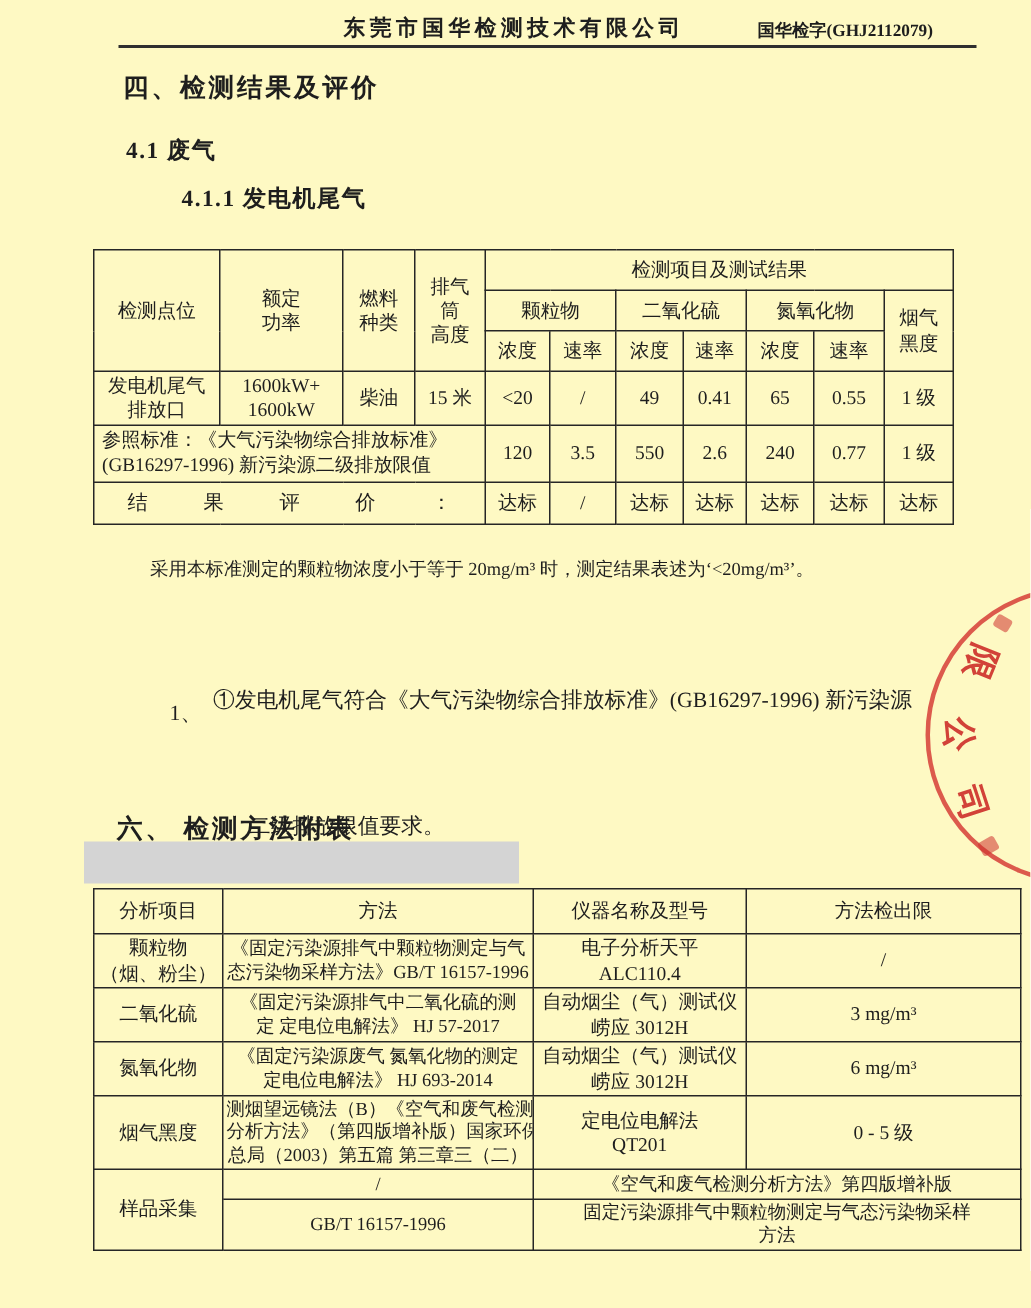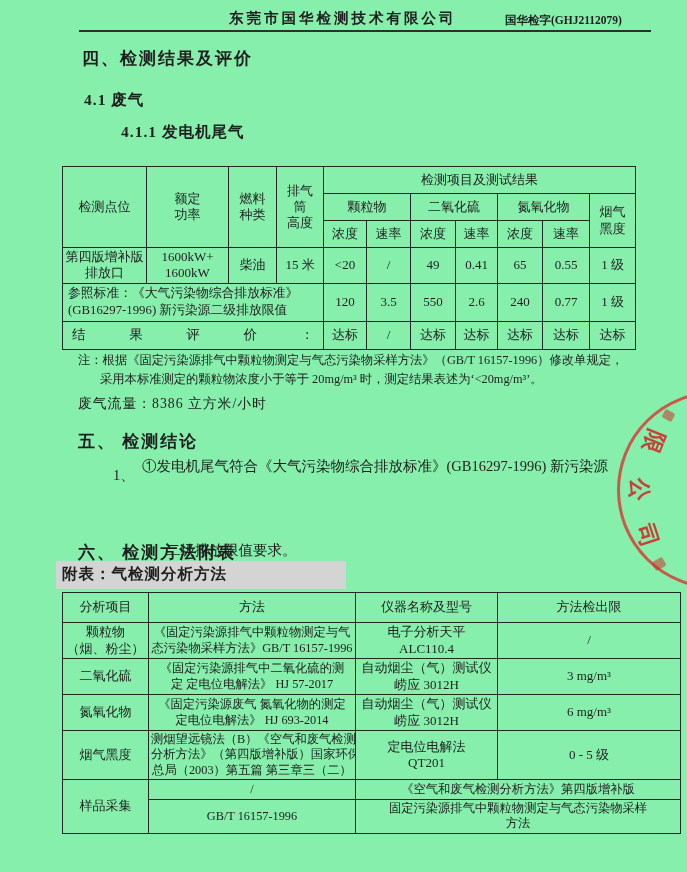--- a/index.html
+++ b/index.html
@@ -1,18 +1,18 @@
 <!DOCTYPE html>
 <html><head>
 <meta charset="utf-8">
 <style>
   html,body{margin:0;padding:0;background:#ffffff;}
   .page{
     position:relative;width:687px;height:872px;overflow:hidden;
-    background:#86efac;color:#1e1e1e;
+    background:#fef9c3;color:#1e1e1e;
     font-family:"Liberation Serif","DejaVu Serif",serif;
     text-decoration:underline;
   }
   .abs{position:absolute;}
   
   .company{top:9px;left:229px;font-size:14.5px;font-weight:bold;letter-spacing:3px;white-space:nowrap;}
   .docno{top:13px;left:505px;font-size:11.5px;font-weight:bold;white-space:nowrap;}
   .hrule{top:30px;left:79px;width:572px;height:2px;background:#2f2f2f;}
   
   .h-sec{font-weight:bold;font-size:17px;letter-spacing:2px;white-space:nowrap;}
@@ -25,21 +25,21 @@
   .unitnote{top:146px;right:46px;font-size:12.5px;white-space:nowrap;}
   
   table{border-collapse:collapse;table-layout:fixed;}
   td,th{border:1px solid #262626;font-weight:normal;text-align:center;vertical-align:middle;
         padding:1px 2px;overflow:hidden;line-height:1.25;}
   .tb1{top:166px;left:62px;width:573px;font-size:13px;}
   .tb2{top:592px;left:62px;width:618px;font-size:13px;}
   .line{display:block;white-space:nowrap;}
   .left{text-align:left;padding-left:5px;}
   .stdlabel{font-size:12.8px;line-height:1.35;}
-  .result-label{text-align:justify;text-align-last:justify;padding:0 9px;font-size:13.5px;}
+  .result-label{text-align:justify;text-align-last:justify;padding:0 22px;font-size:13.5px;}
   .method{font-size:12.3px;}
   .h27{height:27px;} .h35{height:35px;} .h38{height:38px;padding-left:43px;} .h28{height:28px;}
   .h30{height:30px;} .h36{height:36px;} .h46{height:46px;} .h20{height:20px;} .h33{height:33px;}
   
   .note1{top:352px;left:78px;font-size:12.3px;white-space:nowrap;}
   .note2{top:371px;left:100px;font-size:12.3px;white-space:nowrap;}
   .flow{top:395px;left:78px;font-size:13.8px;letter-spacing:1px;white-space:nowrap;}
   
   .c-no{top:466px;left:113px;font-size:14.5px;}
   .c-l1{top:457px;left:142px;font-size:14.5px;white-space:nowrap;}
@@ -118,21 +118,21 @@
     <tr class="h27">
       <th>浓度</th>
       <th>速率</th>
       <th>浓度</th>
       <th>速率</th>
       <th>浓度</th>
       <th>速率</th>
     </tr>
     <tr class="h35">
       <td>
-        <span class="line">第四版增补版</span>
+        <span class="line">发电机尾气</span>
         <span class="line">排放口</span>
       </td>
       <td>
         <span class="line">1600kW+</span>
         <span class="line">1600kW</span>
       </td>
       <td>柴油</td>
       <td>15 米</td>
       <td>&lt;20</td>
       <td>/</td>
@@ -161,32 +161,28 @@
       <td>/</td>
       <td>达标</td>
       <td>达标</td>
       <td>达标</td>
       <td>达标</td>
       <td>达标</td>
     </tr>
   </tbody>
     </table>
 
-  <div class="abs note1">注：根据《固定污染源排气中颗粒物测定与气态污染物采样方法》（GB/T 16157-1996）修改单规定，</div>
   <div class="abs note2">采用本标准测定的颗粒物浓度小于等于 20mg/m³ 时，测定结果表述为‘&lt;20mg/m³’。</div>
-  <div class="abs flow">废气流量：8386 立方米/小时</div>
-
-  <div class="abs h-sec t5">五、 检测结论</div>
+
   <div class="abs c-no">1、</div>
   <div class="abs c-l1">①发电机尾气符合《大气污染物综合排放标准》(GB16297-1996) 新污染源</div>
   <div class="abs c-l2">二级排放限值要求。</div>
 
   <div class="abs h-sec t6">六、 检测方法附表</div>
   <div class="abs apx-hl"></div>
-  <div class="abs apx-title">附表：气检测分析方法</div>
 
   <table class="abs tb2">
     <colgroup>
       <col style="width:86px">
         <col style="width:207px">
         <col style="width:142px">
         <col style="width:183px">
     </colgroup>
     <tbody>
         <tr class="h30">

